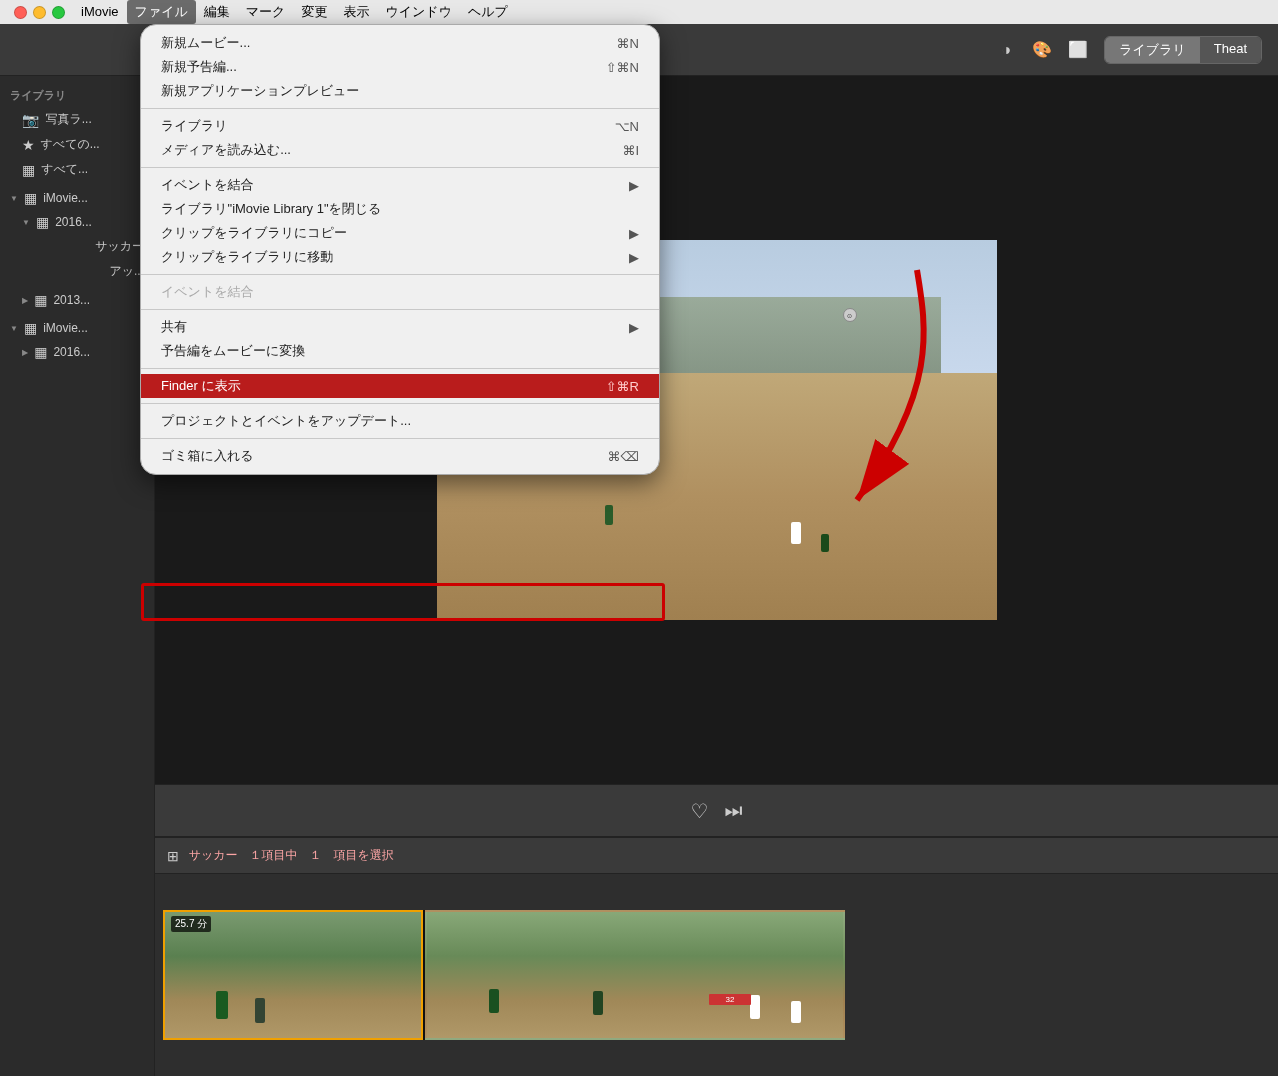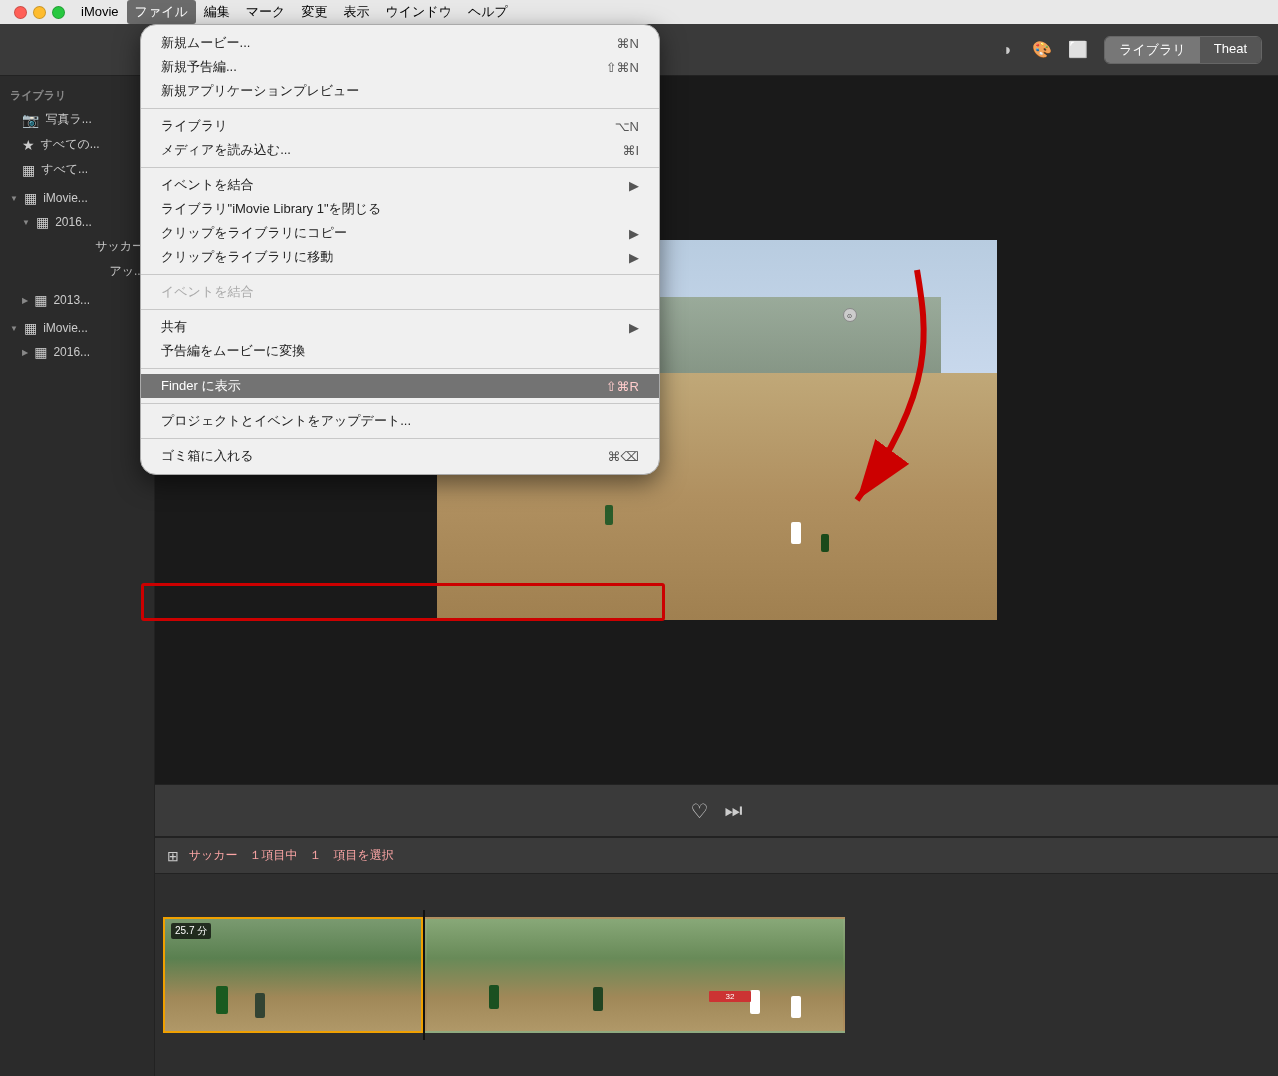--- a/index.html
+++ b/index.html
@@ -210,21 +210,21 @@
       display: flex;
       align-items: center;
       padding: 8px;
       gap: 0;
       overflow-x: auto;
       position: relative;
     }
 
     
     .timeline-clip {
-      height: 116px;
+      height: 130px;
       position: relative;
       cursor: pointer;
       border: 2px solid transparent;
     }
     .timeline-clip.selected {
       border: 2px solid #f0a000;
     }
     .clip-inner {
       width: 100%;
       height: 100%;
@@ -281,21 +281,21 @@
       display: flex;
       align-items: center;
       justify-content: space-between;
       padding: 3px 20px;
       font-size: 13px;
       color: #222;
       cursor: default;
       min-height: 22px;
     }
     .menu-row.highlighted {
-      background: #737373;
+      background: #b91c1c;
       color: #fff;
     }
     .menu-row.disabled {
       color: #aaa;
     }
     .menu-row .shortcut {
       color: #555;
       font-size: 13px;
     }
     .menu-row.highlighted .shortcut {

